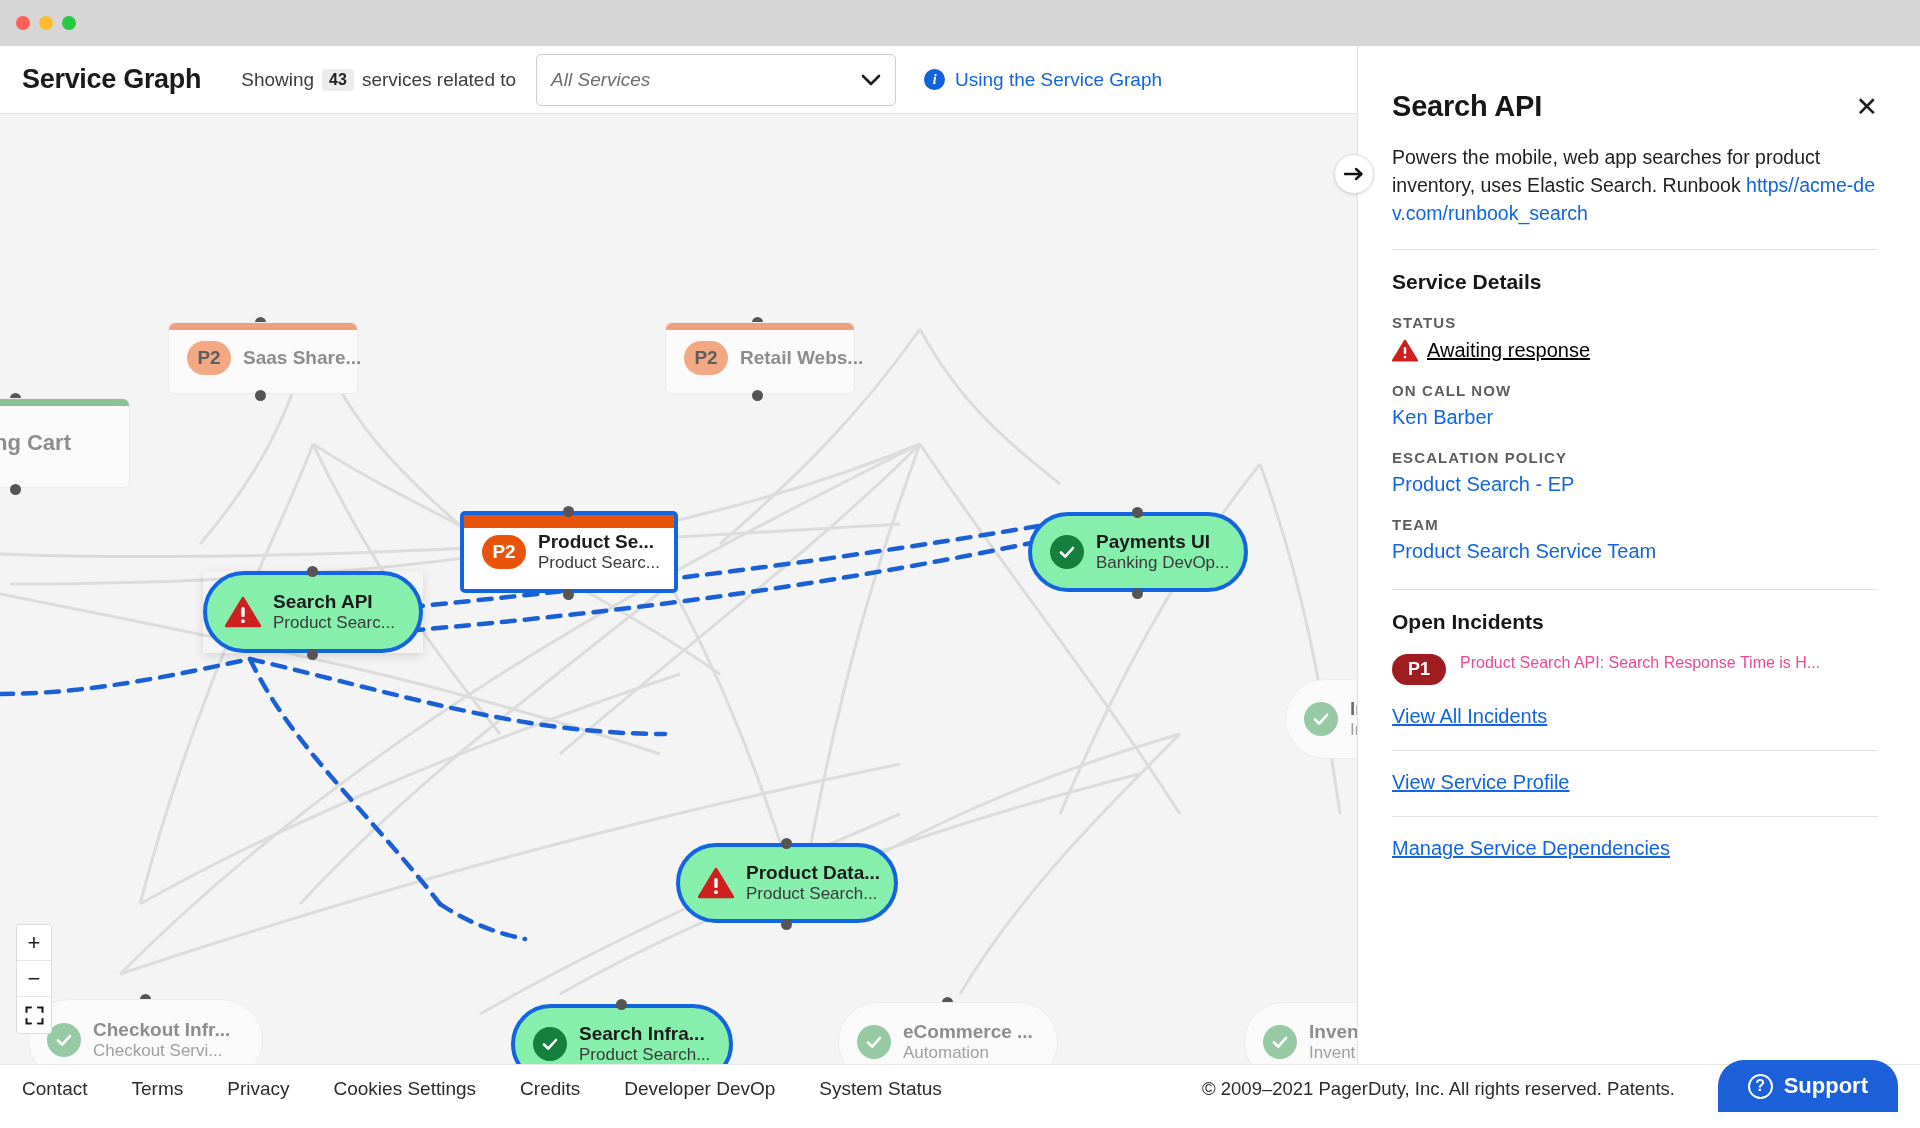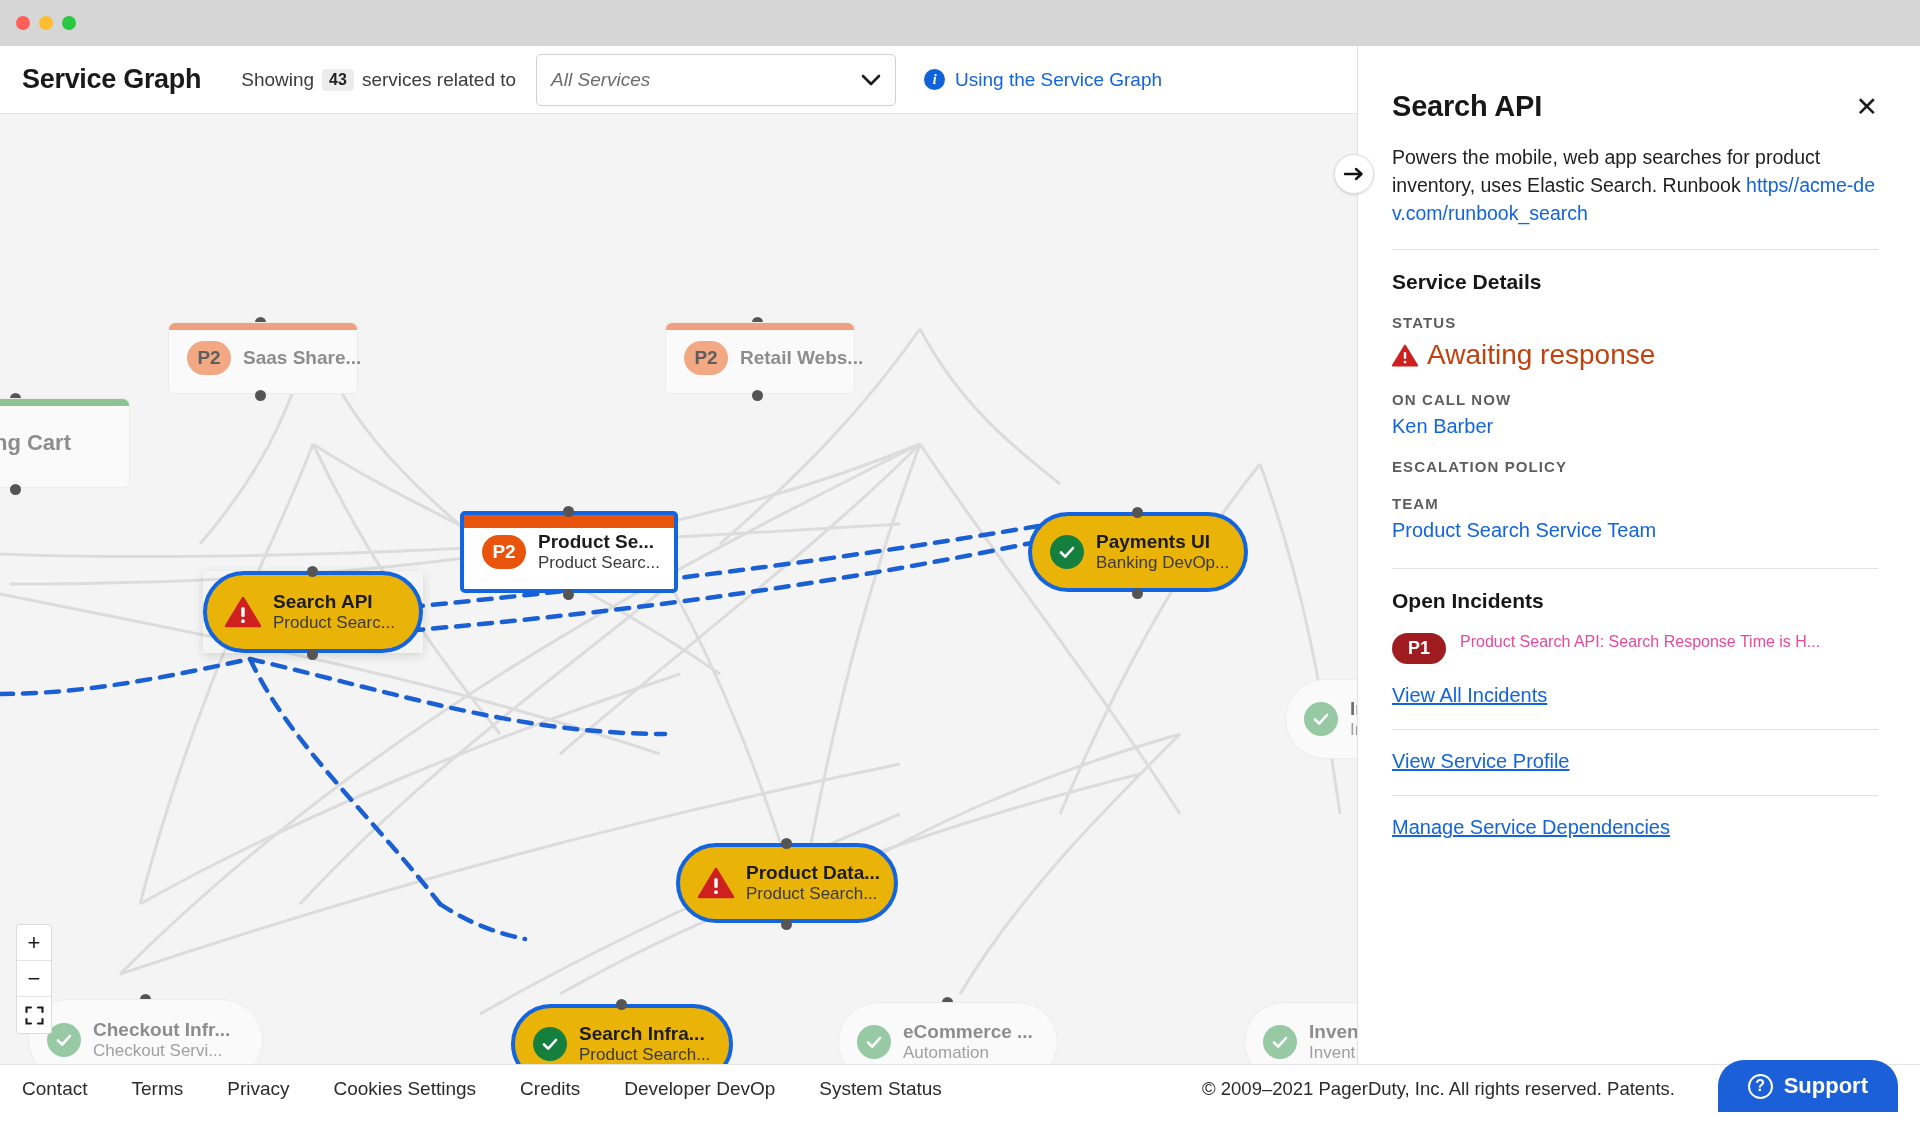--- a/index.html
+++ b/index.html
@@ -60,21 +60,21 @@
   
   .canvas {
     position: absolute; left: 0; top: 114px; width: 1357px; height: 950px;
     background: #f4f4f4; overflow: hidden;
   }
   .canvas svg.edges { position: absolute; left: 0; top: 0; }
 
   
   .node { position: absolute; display: flex; align-items: center; }
   .node .body {
-    background: #eab308; display: flex; align-items: center; gap: 12px;
+    background: #86efac; display: flex; align-items: center; gap: 12px;
     padding: 0 18px; position: relative;
   }
   .node .labels { display: flex; flex-direction: column; justify-content: center; line-height: 1.22; }
   .node .nm { font-size: 19px; font-weight: bold; color: #1c1c1c; white-space: nowrap; }
   .node .sub { font-size: 17px; color: #3a3a3a; white-space: nowrap; }
 
   
   .node-rect .body {
     width: 100%; height: 100%; border-radius: 6px;
     border: 1px solid #e6e6e6; background: #fbfbfb;
@@ -146,21 +146,21 @@
   .panel-desc a { color: #1264e0; text-decoration: none; word-break: break-all; }
   .rule { height: 1px; background: #e2e2e2; margin: 22px 0 0 0; }
   .sec-h { font-size: 21px; font-weight: bold; color: #171717; margin-top: 20px; }
   .field-label {
     font-size: 15px; letter-spacing: 1.1px; color: #5d5d5d;
     text-transform: uppercase; margin-top: 20px; font-weight: bold;
   }
   .field-val { font-size: 20px; margin-top: 7px; }
   .field-val a { color: #1264e0; text-decoration: none; }
   .status-row { display: flex; align-items: center; gap: 9px; margin-top: 8px; }
-  .status-txt { font-size: 28px; color: #c2410c; }
+  .status-txt { font-size: 20px; color: #000000; text-decoration: underline; }
   .inc-row { display: flex; gap: 14px; margin-top: 18px; align-items: flex-start; }
   .p1badge {
     background: #9f1d20; color: #fff; border-radius: 999px; flex: none;
     font-size: 18px; font-weight: bold; padding: 5px 16px; margin-top: 2px;
   }
   .inc-title { font-size: 16px; color: #ec4899; line-height: 1.38; }
   .panel-link { font-size: 20px; color: #1264e0; margin-top: 0; }
   .link-block { margin-top: 20px; }
 
   
@@ -474,20 +474,21 @@
         <rect x="16.3" y="11" width="3.4" height="10" rx="1.6" fill="#fff"></rect>
         <circle cx="18" cy="25.2" r="1.9" fill="#fff"></circle>
       </svg>
       <span class="status-txt">Awaiting response</span>
     </div>
 
     <div class="field-label">ON CALL NOW</div>
     <div class="field-val"><a href="#">Ken Barber</a></div>
 
     <div class="field-label">ESCALATION POLICY</div>
+    <div class="field-val"><a href="#">Product Search - EP</a></div>
 
     <div class="field-label">TEAM</div>
     <div class="field-val"><a href="#">Product Search Service Team</a></div>
 
     <div class="rule" style="margin-top:26px;"></div>
     <div class="sec-h">Open Incidents</div>
 
     <div class="inc-row">
       <span class="p1badge">P1</span>
       <span class="inc-title">Product Search API: Search Response Time is H...</span>

